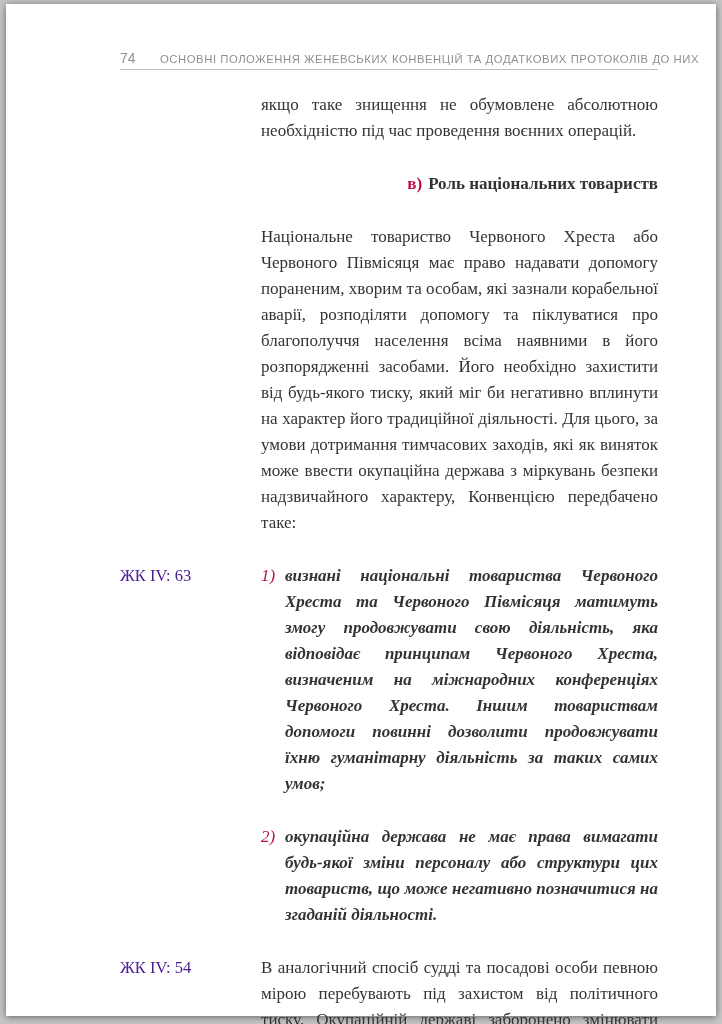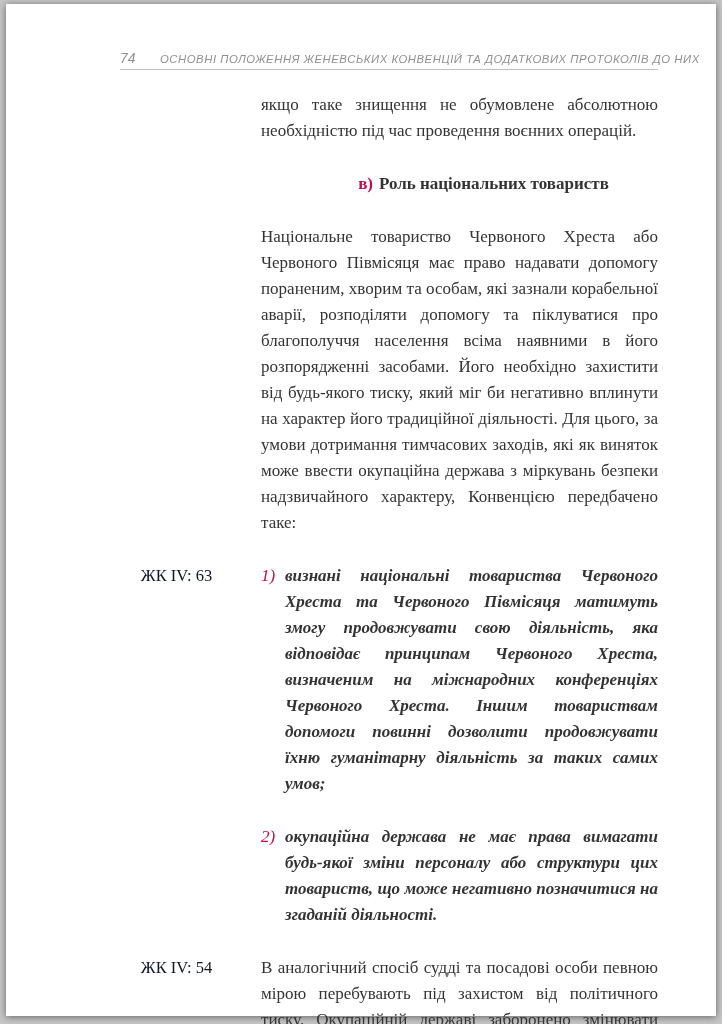--- a/index.html
+++ b/index.html
@@ -14,48 +14,47 @@
     position:absolute;left:6px;top:4px;width:710px;height:1012px;
     background:#ffffff;
     box-shadow:0 1px 7px rgba(0,0,0,.5);
   }
   
   .header-row{
     position:absolute;left:114px;right:58px;top:46px;
     display:flex;align-items:baseline;
     color:#8f8f8f;
     font-family:"Liberation Sans",sans-serif;
-    font-style:italic;
   }
   .page-num{font-size:14px;width:40px;flex:0 0 40px;}
   .running{font-size:11.3px;letter-spacing:.55px;white-space:nowrap;}
   .rule{
     position:absolute;left:114px;right:58px;top:65px;
     border-top:1px solid #bfbfbf;height:0;
   }
   
   .content{
     position:absolute;left:114px;right:58px;top:88px;
   }
   .row{
     display:grid;
     grid-template-columns:113px 1fr;
     margin-bottom:27px;
     gap:28px;
   }
   .margin-cell{
-    font-size:16.5px;color:#0f172a;line-height:26px;text-align:center;
+    font-size:16.5px;color:#4c1d95;line-height:26px;
   }
   .body-cell{
     font-size:17px;line-height:26px;color:#333333;
     text-align:justify;
     hyphens:auto;
   }
   .heading{
-    font-weight:bold;text-align:center;margin-left:48px;
+    font-weight:bold;text-align:right;margin-left:48px;
   }
   .accent{color:#bf0d50;}
   .list-item{
     display:flex;font-style:italic;
   }
   .li-marker{
     flex:0 0 24px;color:#bf0d50;
   }
   .li-text{flex:1;text-align:justify;hyphens:auto;font-weight:bold;}
   .heading .h-marker{margin-right:6px;}

